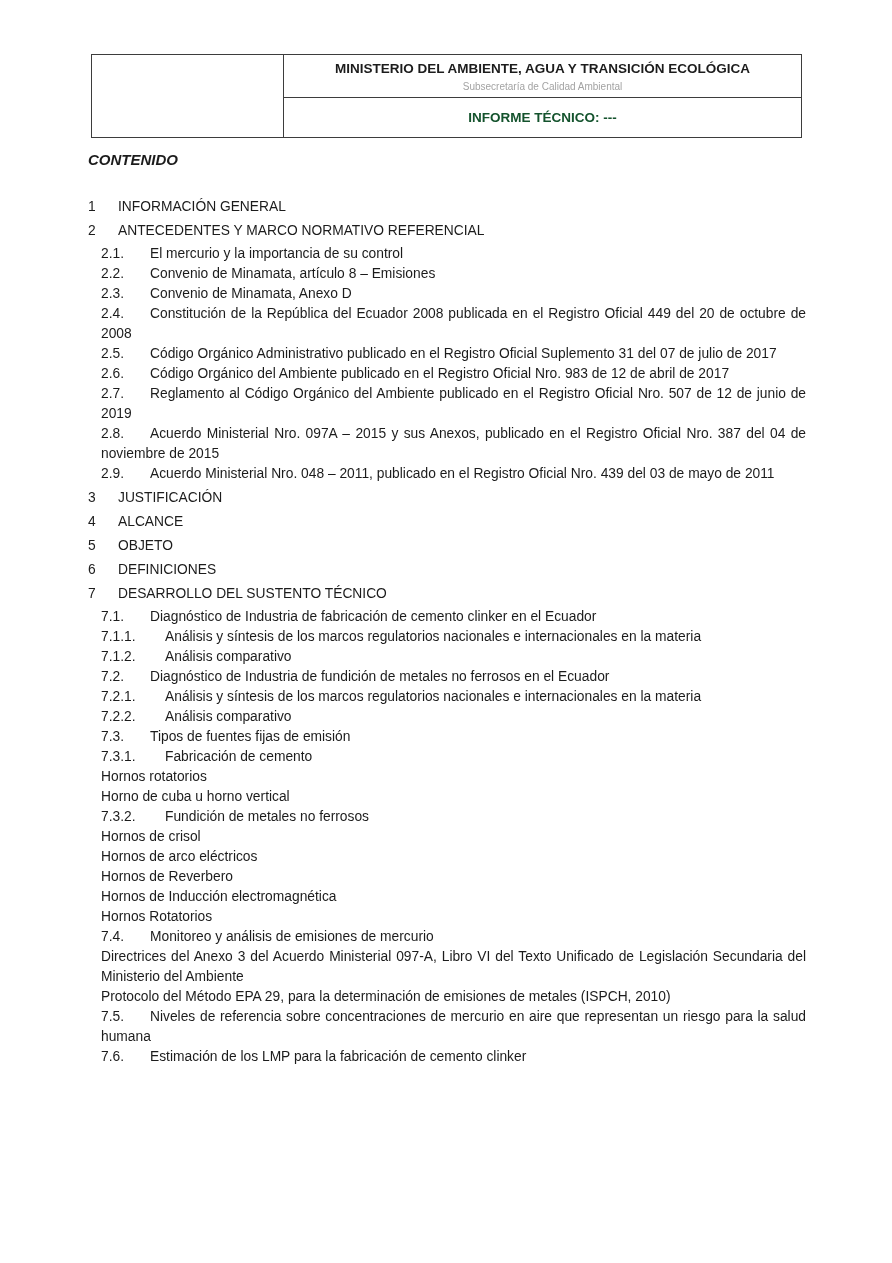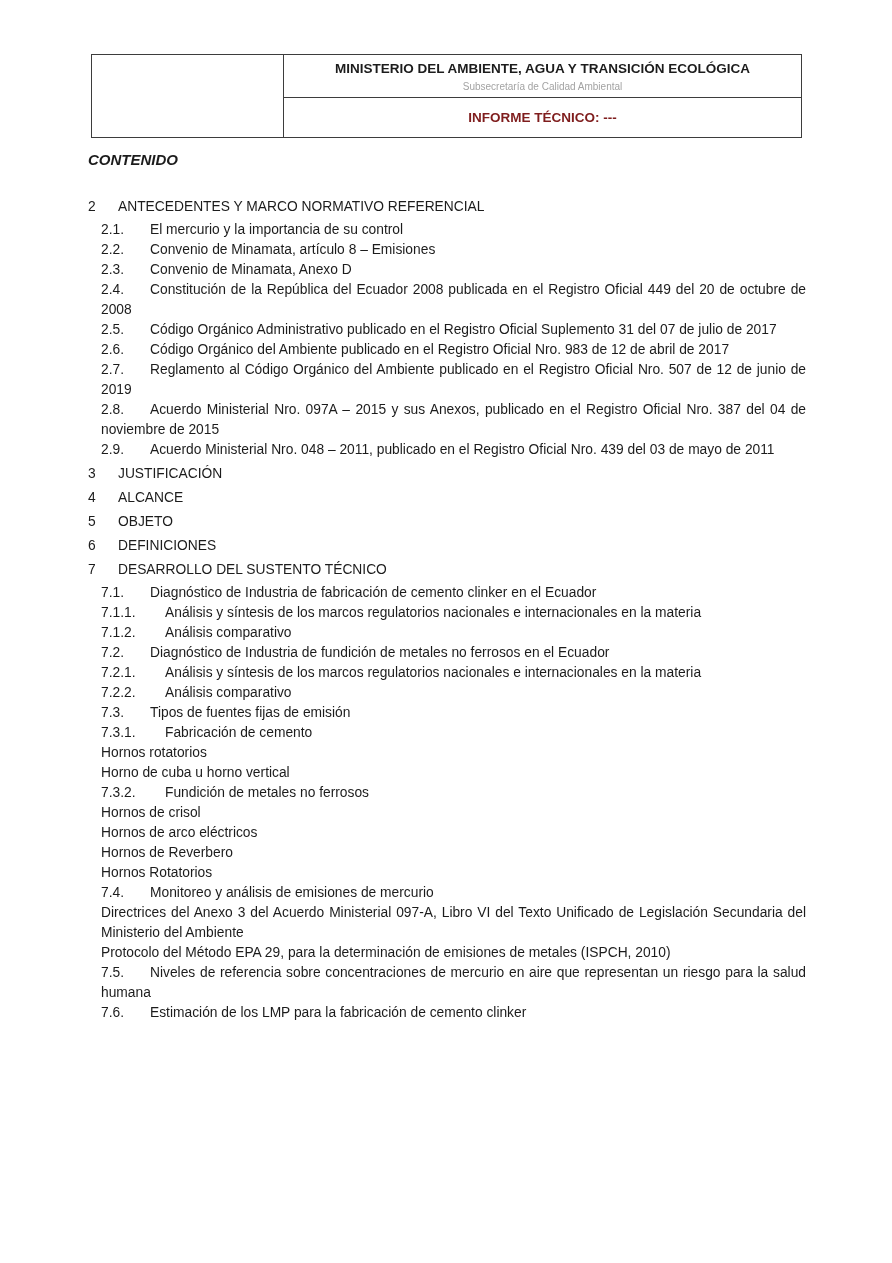--- a/index.html
+++ b/index.html
@@ -55,21 +55,21 @@
     line-height: 17px;
     color: #a3a3a3;
   }
   .hdr-row2 {
     flex: 1;
     display: flex;
     align-items: center;
     justify-content: center;
     font-size: 13.5px;
     font-weight: bold;
-    color: #7f1d1d;
+    color: #14532d;
   }
 
   
   .content {
     position: absolute;
     left: 88px;
     top: 150px;
     width: 718px;
   }
   .contents-heading {
@@ -109,20 +109,23 @@
       </div>
       <div class="hdr-row2">
         <div>INFORME TÉCNICO: ---</div>
       </div>
     </div>
   </div>
 
   <div class="content">
     <div class="contents-heading">CONTENIDO</div>
     <div class="toc" id="toc">
+  <div class="toc-entry lv1">
+    <span class="toc-num">1</span><span class="toc-text">INFORMACIÓN GENERAL</span>
+  </div>
 
   <div class="toc-entry lv1">
     <span class="toc-num">2</span><span class="toc-text">ANTECEDENTES Y MARCO NORMATIVO REFERENCIAL</span>
   </div>
 
   <div class="toc-entry lv2">
     <span class="toc-num">2.1.</span><span class="toc-text">El mercurio y la importancia de su control</span>
   </div>
 
   <div class="toc-entry lv2">
@@ -226,20 +229,23 @@
   </div>
 
   <div class="toc-entry lvp">
     <span class="toc-text">Hornos de arco eléctricos</span>
   </div>
 
   <div class="toc-entry lvp">
     <span class="toc-text">Hornos de Reverbero</span>
   </div>
 
+  <div class="toc-entry lvp">
+    <span class="toc-text">Hornos de Inducción electromagnética</span>
+  </div>
 
   <div class="toc-entry lvp">
     <span class="toc-text">Hornos Rotatorios</span>
   </div>
 
   <div class="toc-entry lv2">
     <span class="toc-num">7.4.</span><span class="toc-text">Monitoreo y análisis de emisiones de mercurio</span>
   </div>
 
   <div class="toc-entry lvp wrap">

